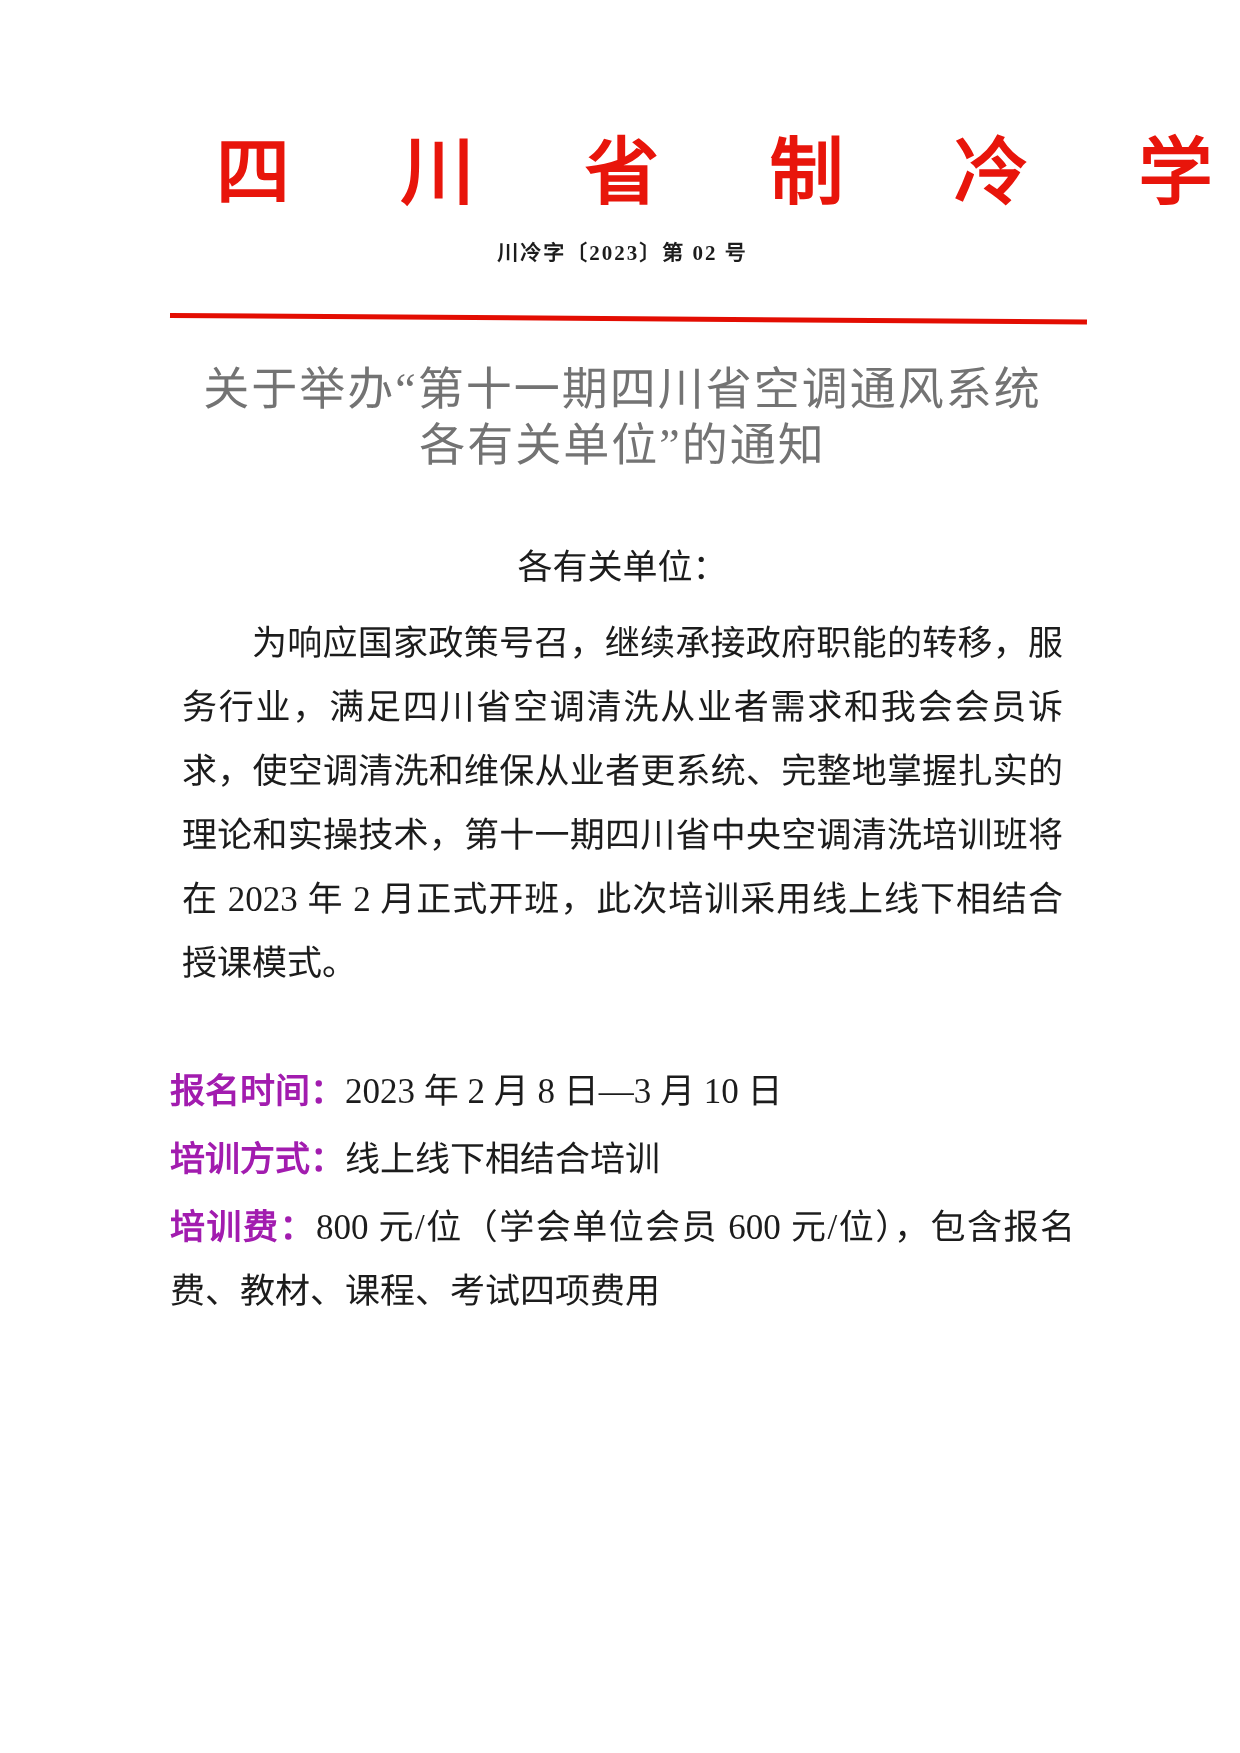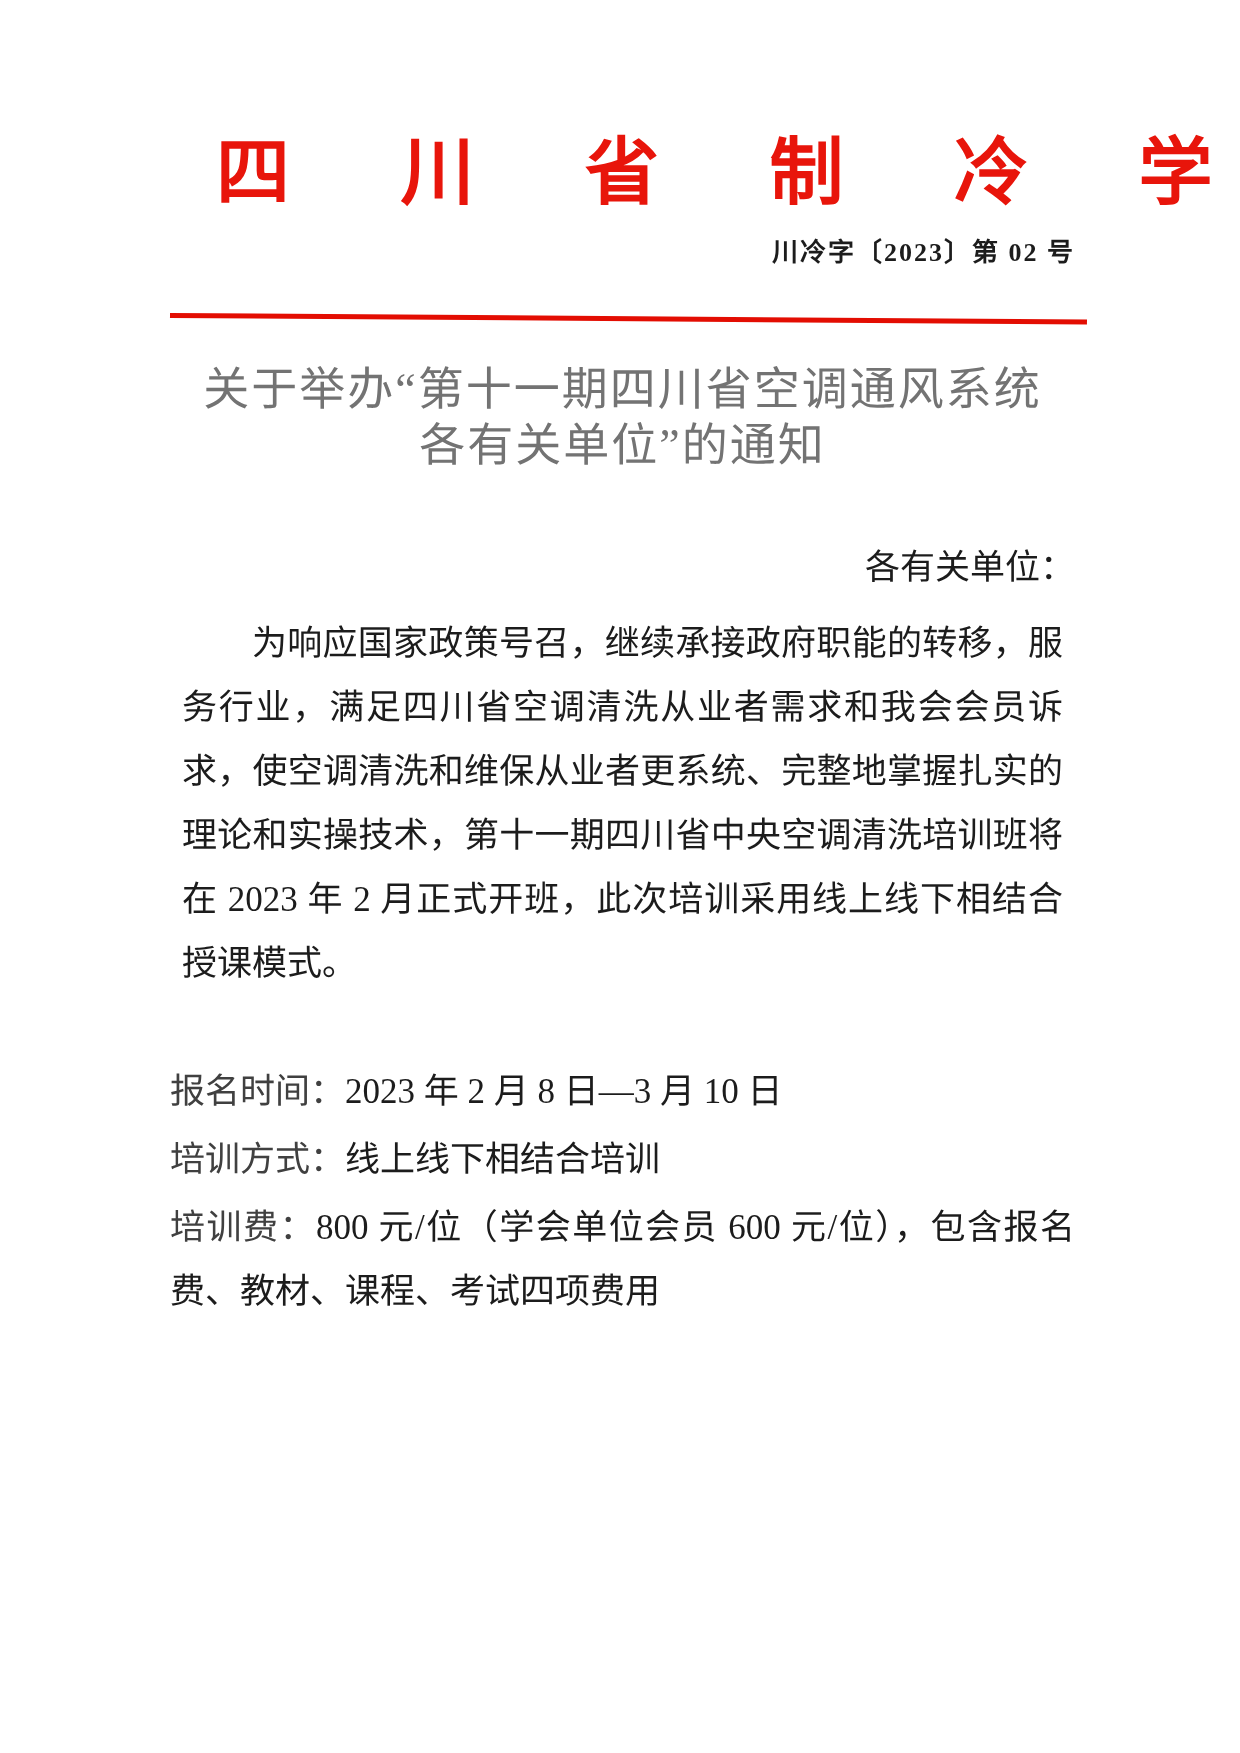--- a/index.html
+++ b/index.html
@@ -25,24 +25,24 @@
     line-height: 94px;
     font-weight: bold;
     color: #e8150b;
     text-align: center;
     letter-spacing: 46px;
     text-indent: 46px;
     white-space: nowrap;
   }
   .doc-number {
     margin-top: 14px;
-    font-size: 26px;
+    font-size: 21px;
     line-height: 38px;
     font-weight: bold;
-    text-align: right;
+    text-align: center;
     letter-spacing: 2px;
   }
   .red-divider {
     margin-top: 41px;
     height: 5px;
     background: #e30d02;
     transform: rotate(0.4deg);
     transform-origin: left center;
     width: calc(100% + 12px);
   }
@@ -57,39 +57,39 @@
     color: #737373;
   }
   
   .body-block {
     margin-top: 62px;
     font-size: 35px;
     line-height: 64px;
     text-align: justify;
   }
   .salutation {
-    text-align: right;
+    text-align: center;
   }
   .body-block p {
     margin: 12px;
     text-indent: 2em;
   }
   
   .info-list {
     margin-top: 64px;
     font-size: 35px;
     line-height: 64px;
     text-align: justify;
   }
   .info-item {
     margin-top: 4px;
   }
   .info-label {
-    font-weight: normal;
-    color: #404040;
+    font-weight: bold;
+    color: #a21caf;
     margin-top: 8px;
   }
 </style>
 </head>
 <body>
 
 <div class="page">
 
   <div class="letterhead">
     <div class="org-name">四 川 省 制 冷 学 会</div>

